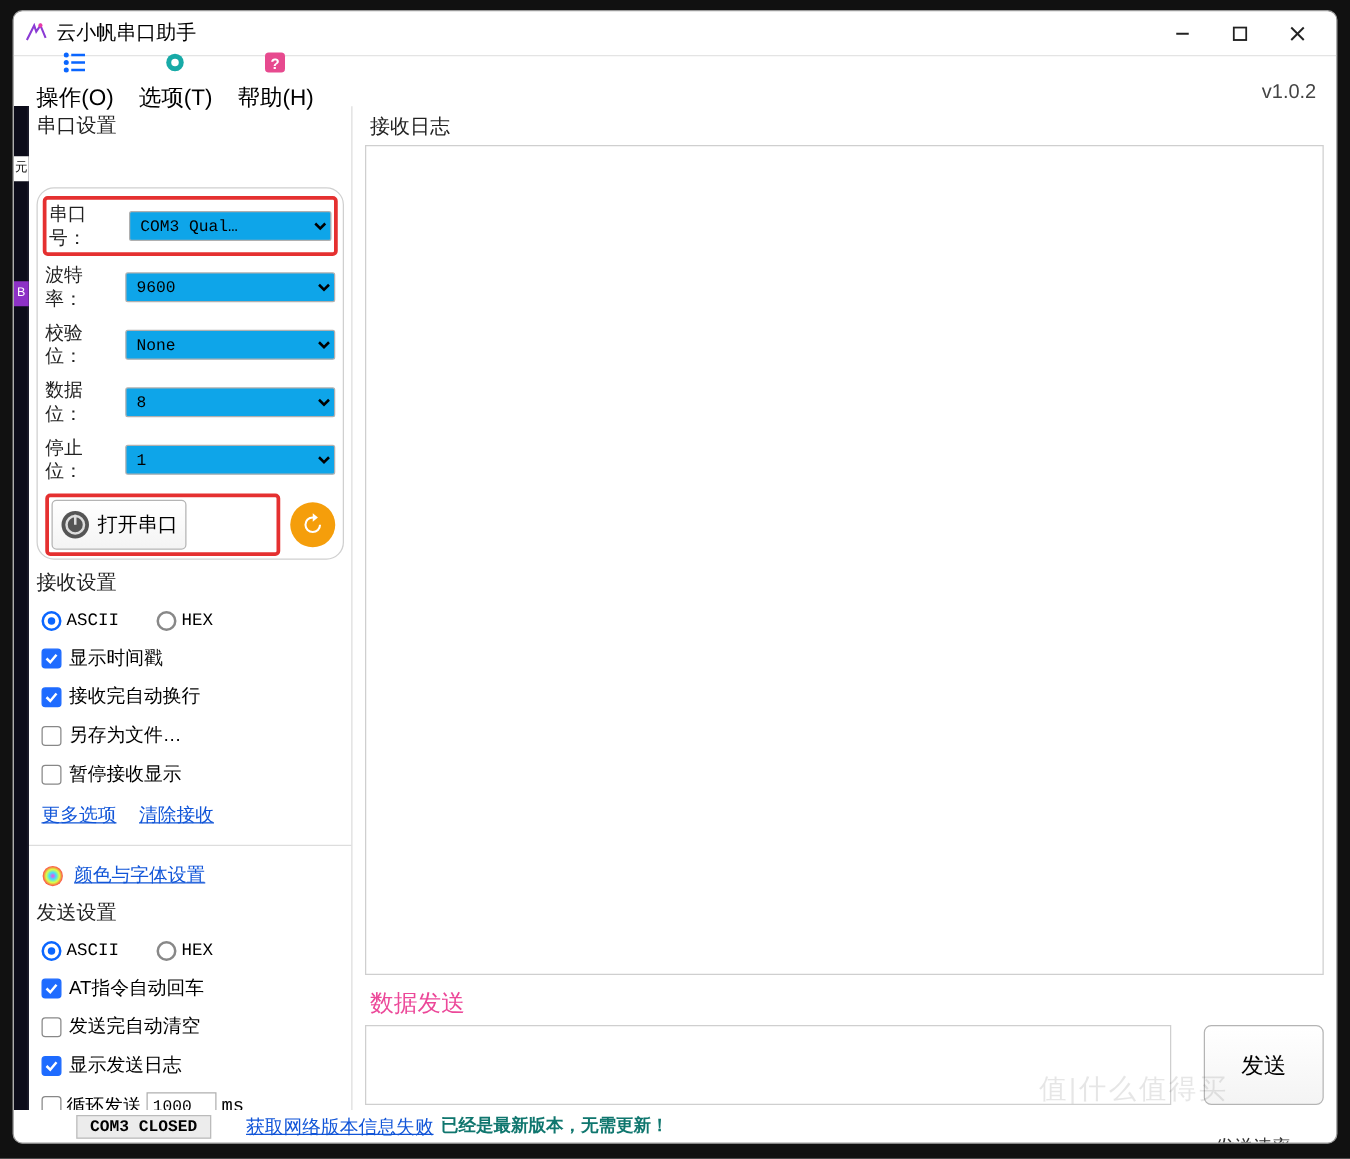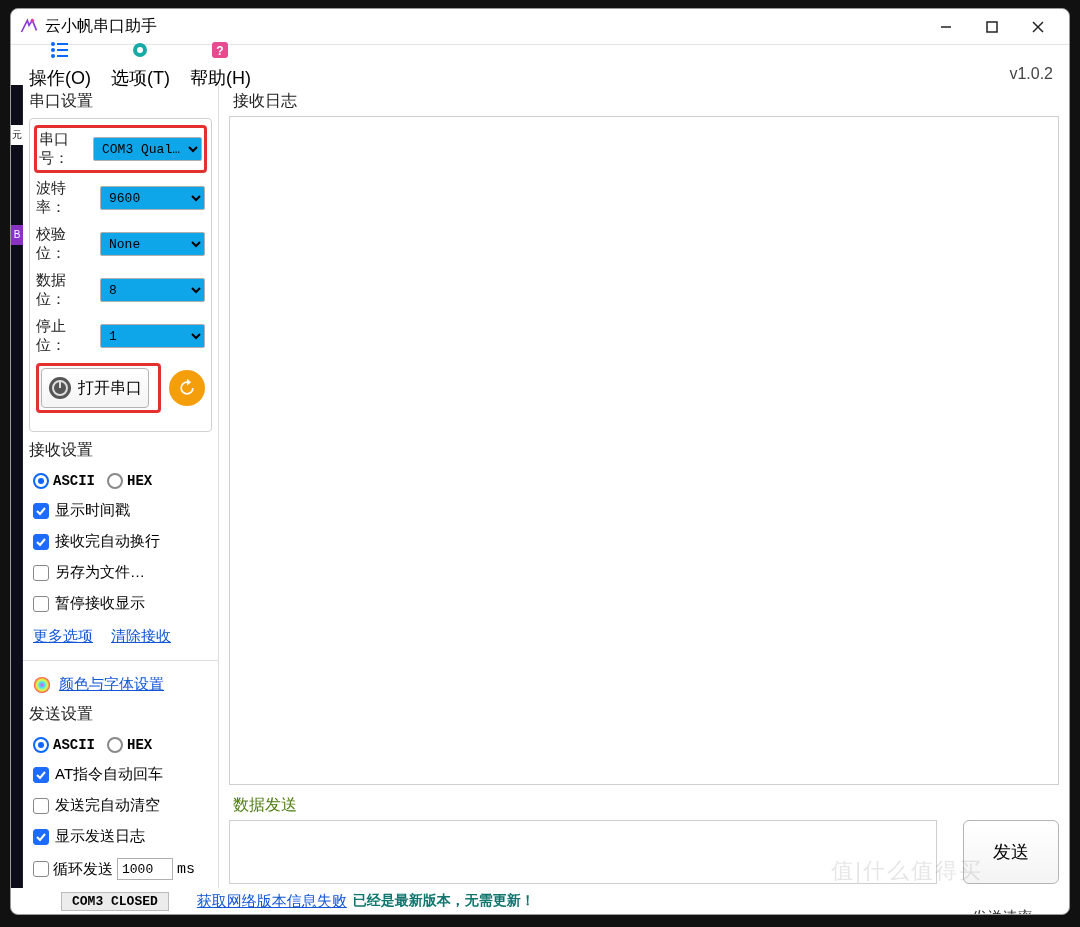--- a/index.html
+++ b/index.html
@@ -9,51 +9,51 @@
   .app-icon { width: 20px; height: 20px; margin-right: 6px; }
   .title-text { font-size: 16px; flex: 1; }
   .win-ctrl { width: 46px; height: 28px; display: flex; align-items: center; justify-content: center; cursor: pointer; }
   .menubar { display: flex; align-items: center; height: 40px; padding: 0 8px; position: relative; }
   .menu-item { display: flex; align-items: center; gap: 6px; padding: 4px 10px; font-size: 18px; cursor: pointer; flex-direction: column; }
   .menu-icon { width: 20px; height: 20px; }
   .version { position: absolute; right: 16px; bottom: 2px; color: #444; font-size: 16px; }
   .body { display: flex; flex: 1; min-height: 0; }
   .left-strip { width: 12px; background: #0c0c1a; border-right: 1px solid #202030; position: relative; }
   .left-chip { position: absolute; left: 0; width: 12px; height: 20px; font-size: 10px; color: #fff; text-align: center; line-height: 20px; }
-  .sidebar { width: 196px; border-right: 1px solid #ddd; padding: 4px 6px 4px 6px; overflow-y: auto; display: flex; flex-direction: column; gap: 2px; }
+  .sidebar { width: 259px; border-right: 1px solid #ddd; padding: 4px 6px 4px 6px; overflow-y: auto; display: flex; flex-direction: column; gap: 2px; }
   .section-title { font-size: 16px; color: #222; margin: 2px 0 4px 0; }
-  .port-group { border: 1px solid #d0d0d0; border-radius: 4px; padding: 8px 6px 18px 6px; margin-bottom: 4px; }
+  .port-group { border: 1px solid #d0d0d0; border-radius: 14px; padding: 8px 6px 2px 6px; margin-bottom: 4px; margin-top: 32px; }
   .form-row { display: flex; align-items: center; gap: 6px; margin-bottom: 8px; }
   .form-label { width: 58px; font-size: 15px; color: #222; }
   .select { flex: 1; font-family: "Courier New", monospace; font-size: 13px; padding: 3px 4px; border: 1px solid #b0b0b0; background: #0ea5e9; border-radius: 2px; height: 24px; }
   .red-box { border: 3px solid #e53030; border-radius: 4px; padding: 2px; margin: -2px -2px 6px -2px; }
   .open-row { display: flex; align-items: center; gap: 8px; }
   .open-btn { flex: 1; display: flex; align-items: center; justify-content: center; gap: 6px; height: 40px; background: linear-gradient(#fff,#f4f4f4); border: 1px solid #b4b4b4; border-radius: 4px; font-size: 16px; cursor: pointer; }
   .open-icon { width: 24px; height: 24px; }
   .refresh-btn { width: 36px; height: 36px; border-radius: 50%; background: #f59e0b; display: flex; align-items: center; justify-content: center; cursor: pointer; }
-  .radio-row { display: flex; align-items: center; gap: 12px; margin: 6px 0 4px 4px; font-weight: bold; }
+  .radio-row { display: flex; align-items: center; gap: 30px; margin: 6px 0 4px 4px; }
   .radio { appearance: none; width: 16px; height: 16px; border: 2px solid #888; border-radius: 50%; display: inline-block; position: relative; cursor: pointer; }
   .radio.checked { border-color: #0a66ff; }
   .radio.checked::after { content: ""; position: absolute; inset: 3px; background: #0a66ff; border-radius: 50%; }
   .radio-label { font-family: "Courier New", monospace; font-size: 14px; }
   .check-row { display: flex; align-items: center; gap: 6px; margin: 6px 0 4px 4px; font-size: 15px; }
   .check { width: 16px; height: 16px; border: 1px solid #888; border-radius: 3px; background: #fff; display: inline-flex; align-items: center; justify-content: center; cursor: pointer; }
   .check.checked { background: #1e6bff; border-color: #1e6bff; }
   .check.checked svg { width: 12px; height: 12px; }
   .link-row { display: flex; gap: 18px; margin: 8px 0 8px 4px; }
   .link { color: #1155d8; text-decoration: underline; cursor: pointer; font-size: 15px; }
   .divider { height: 0; border-top: 1px solid #ddd; margin: 4px -6px 6px -6px; }
   .color-row { display: flex; align-items: center; gap: 8px; margin: 6px 0 6px 4px; }
   .color-wheel { width: 18px; height: 18px; }
   .spin-row { display: flex; align-items: center; gap: 4px; margin: 6px 0 4px 4px; font-size: 15px; }
   .spin { width: 56px; font-family: "Courier New", monospace; font-size: 13px; padding: 2px 4px; border: 1px solid #b0b0b0; height: 22px; }
   .main { flex: 1; display: flex; flex-direction: column; padding: 4px 10px 4px 10px; min-width: 0; }
   .recv-label { font-size: 16px; color: #222; margin: 2px 0 4px 4px; }
   .recv-box { flex: 1; border: 1px solid #cfcfcf; background: #fff; margin-bottom: 10px; }
-  .send-label { font-size: 16px; color: #4d7c0f; margin: 0 0 4px 4px; }
+  .send-label { font-size: 19px; color: #ec4899; margin: 0 0 4px 4px; }
   .send-row { display: flex; gap: 26px; align-items: stretch; }
   .send-input { flex: 1; border: 1px solid #cfcfcf; height: 64px; }
   .send-btn { width: 96px; border: 1px solid #b4b4b4; border-radius: 6px; background: linear-gradient(#fff,#f4f4f4); font-size: 18px; cursor: pointer; }
   .statusbar { height: 26px; display: flex; align-items: center; padding: 0 10px; gap: 6px; font-size: 14px; position: relative; }
   .status-pill { font-family: "Courier New", monospace; font-weight: bold; background: #ececec; border: 1px solid #bbb; padding: 1px 10px; font-size: 13px; margin-left: 40px; }
   .status-link { margin-left: 22px; }
   .status-green { color: #0f766e; font-weight: bold; }
   .status-right { position: absolute; right: 32px; color: #333; font-size: 15px; margin-top: 32px; }
   .faded-watermark { position: absolute; right: 86px; bottom: 28px; color: #3a3a3a; font-size: 22px; opacity: 0.12; letter-spacing: 2px; pointer-events: none; }
 </style>

